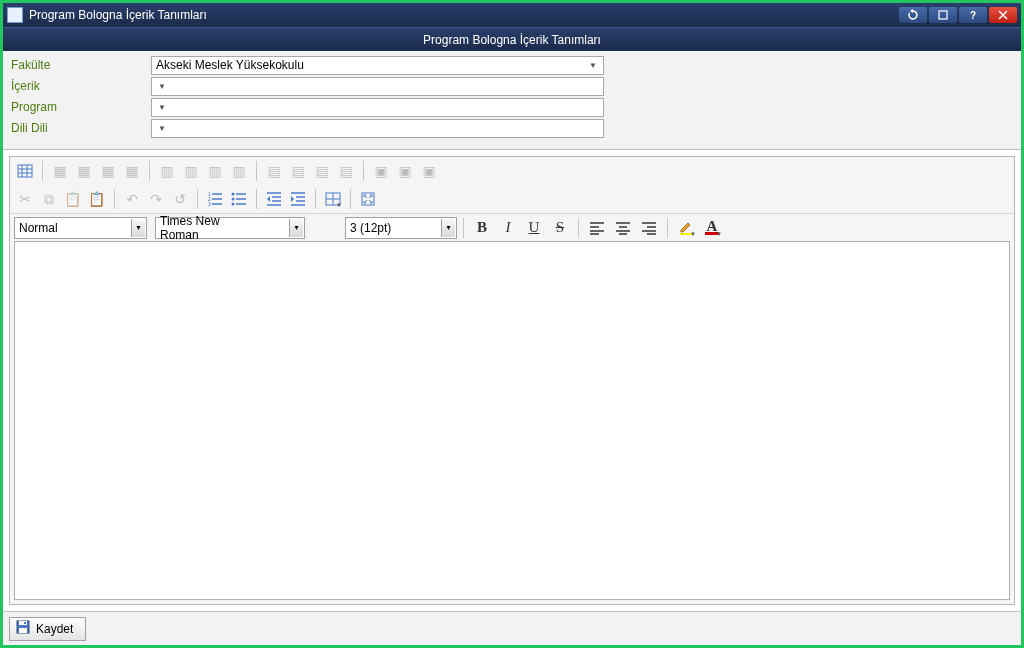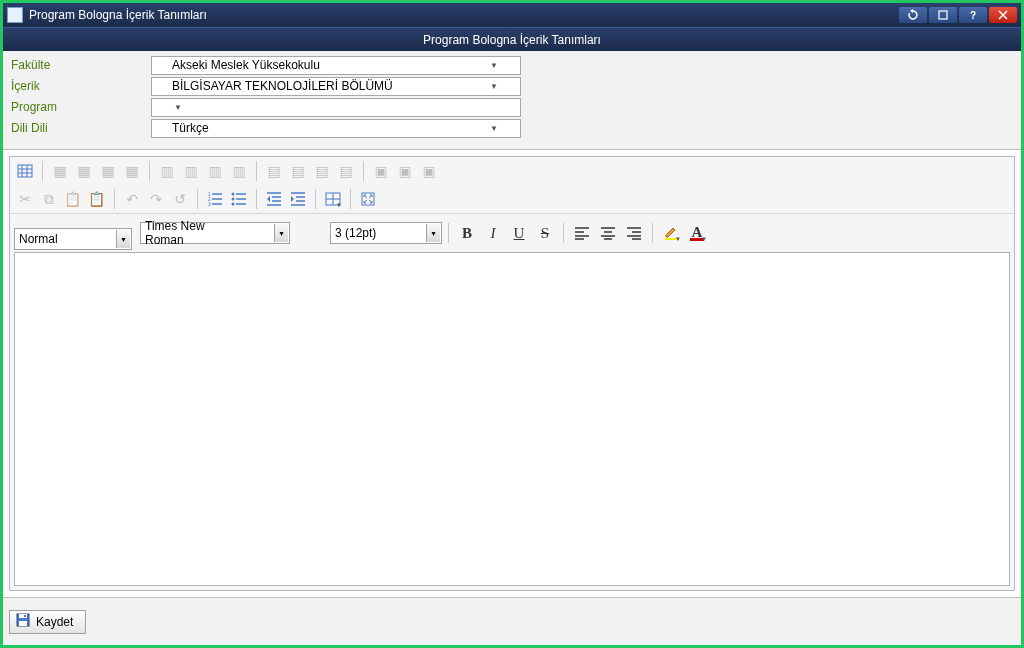--- a/index.html
+++ b/index.html
@@ -15,50 +15,50 @@
   .btn-refresh { background: linear-gradient(to bottom,#4a6aa8,#2a4a80); }
   .btn-min { background: linear-gradient(to bottom,#4a6aa8,#2a4a80); }
   .btn-help { background: linear-gradient(to bottom,#4a6aa8,#2a4a80); }
   .btn-close { background: linear-gradient(to bottom,#e85040,#c02010); }
   
   .subheader { height: 24px; background: linear-gradient(to bottom, #2a3f6b 0%, #1a2a4a 100%); border-top: 1px solid #3a5a9a; color: #fff; display: flex; align-items: center; justify-content: center; font-size: 12px; }
   
   .form-area { background: #f2f2f2; border-bottom: 1px solid #c0c0c0; padding: 4px 8px 10px 8px; }
   .form-row { display: flex; align-items: center; height: 20px; margin-bottom: 1px; }
   .form-label { width: 140px; color: #4d7c0f; font-size: 12px; }
-  .form-select { width: 370px; height: 19px; border: 1px solid #a8a8a8; background: #fff; display: flex; align-items: center; padding: 0 20px; font-size: 12px; position: relative; }
+  .form-select { width: 453px; height: 19px; border: 1px solid #a8a8a8; background: #fff; display: flex; align-items: center; padding: 0 4px; font-size: 12px; position: relative; }
   .form-select .sel-text { flex: 1; white-space: nowrap; overflow: hidden; }
   .form-select .sel-arrow { width: 12px; text-align: center; color: #555; font-size: 8px; }
   
   .content-wrap { flex: 1; background: #fff; padding: 6px; display: flex; flex-direction: column; }
   .editor { border: 1px solid #b8b8b8; background: #f5f5f5; flex: 1; display: flex; flex-direction: column; }
   
   .tb { display: flex; align-items: center; padding: 2px 4px; gap: 2px; flex-wrap: nowrap; min-height: 28px; }
   .tb-sep { width: 1px; height: 20px; background: #c8c8c8; margin: 0 4px; }
   .tb-btn { width: 22px; height: 22px; display: flex; align-items: center; justify-content: center; cursor: pointer; border: 1px solid transparent; color: #888; font-size: 14px; }
   .tb-btn.dim { opacity: 0.5; }
   
   .tb-select { height: 22px; border: 1px solid #a0a0a0; background: #fff; display: flex; align-items: center; padding: 0 4px; font-size: 12px; }
   .tb-select .sel-text { flex: 1; }
   .tb-select .sel-btn { width: 14px; height: 18px; background: linear-gradient(to bottom,#f8f8f8,#d8d8d8); border-left: 1px solid #a0a0a0; display: flex; align-items: center; justify-content: center; font-size: 8px; margin-right: -3px; }
-  .sel-para { width: 118px; margin-top: 12px; }
+  .sel-para { width: 133px; }
   .sel-font { width: 150px; gap: 44px; }
   .sel-size { width: 112px; margin-left: 32px; }
   
   .fmt-btn { width: 24px; height: 22px; display: flex; align-items: center; justify-content: center; cursor: pointer; font-family: "Times New Roman", serif; font-size: 15px; color: #333; border: 1px solid transparent; }
   .fmt-b { font-weight: bold; }
   .fmt-i { font-style: italic; }
   .fmt-u { text-decoration: underline; }
   .fmt-s { text-decoration: line-through; }
   
   .align-btn svg { display: block; }
   
   .editor-body { flex: 1; background: #fff; border: 1px solid #b0b0b0; margin: 0 4px 4px 4px; overflow-y: auto; }
   
-  .footer { height: 48px; background: #f2f2f2; border-top: 1px solid #c0c0c0; display: flex; align-items: center; padding: 0 6px; }
+  .footer { height: 34px; background: #f2f2f2; border-top: 1px solid #c0c0c0; display: flex; align-items: center; padding: 0 6px; }
   .save-btn { height: 24px; padding: 0 12px 0 6px; border: 1px solid #a0a0a0; background: linear-gradient(to bottom,#fefefe,#e4e4e4); display: flex; align-items: center; gap: 6px; cursor: pointer; font-size: 12px; }
   .save-btn .disk-icon { width: 14px; height: 14px; }
   
   .fg-dd { position: relative; }
   .fg-dd .mini-arrow { position: absolute; right: 1px; bottom: 1px; font-size: 6px; color: #555; }
 </style>
 </head>
 <body>
 
 <div class="window">
@@ -93,34 +93,32 @@
     <div class="form-row">
       <div class="form-label">Fakülte</div>
       <div class="form-select">
         <span class="sel-text">Akseki Meslek Yüksekokulu</span>
         <span class="sel-arrow">▼</span>
       </div>
     </div>
     <div class="form-row">
       <div class="form-label">İçerik</div>
       <div class="form-select">
-        <span class="sel-text">BİLGİSAYAR TEKNOLOJİLERİ BÖLÜMÜ</span>
         <span class="sel-arrow">▼</span>
       </div>
     </div>
     <div class="form-row">
       <div class="form-label">Program</div>
       <div class="form-select">
         <span class="sel-arrow">▼</span>
       </div>
     </div>
     <div class="form-row">
       <div class="form-label">Dili Dili</div>
       <div class="form-select">
-        <span class="sel-text">Türkçe</span>
         <span class="sel-arrow">▼</span>
       </div>
     </div>
   </div>
 
   <div class="content-wrap">
     <div class="editor">
 
       <div class="tb">
         <div class="tb-btn">

